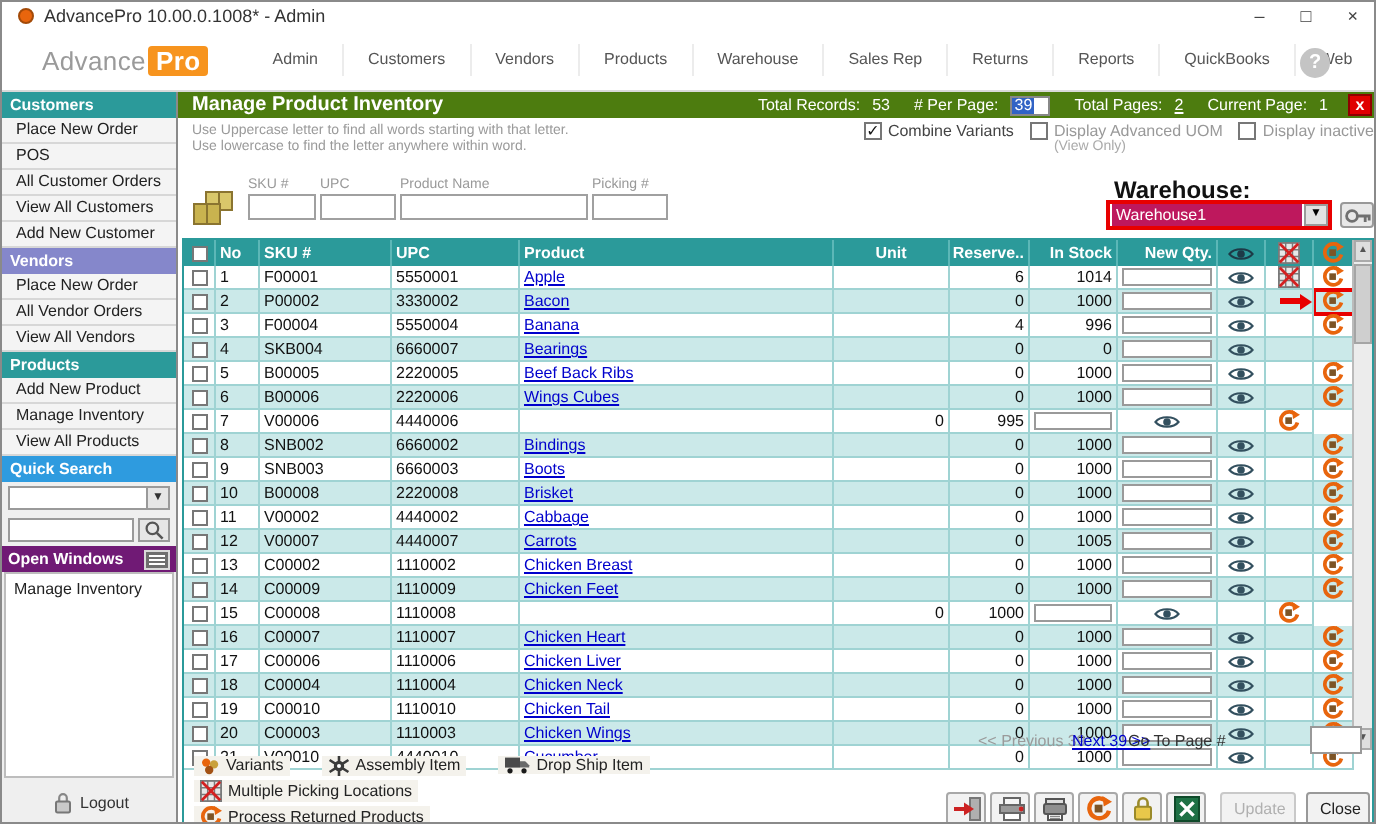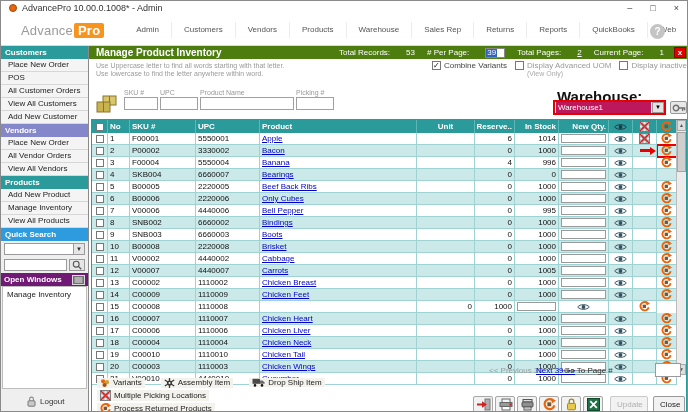--- a/index.html
+++ b/index.html
@@ -28,35 +28,35 @@
 .qs-btn{width:16px;height:12px;background:#e6e6e6;border:1px solid #9a9a9a;display:flex;align-items:center;justify-content:center;flex:none;}
 .ow-header{height:13px;background:#701a75;color:#fff;font-size:8px;font-weight:bold;line-height:13px;padding:0 3px;display:flex;align-items:center;justify-content:space-between;flex:none;}
 .ow-list{flex:1;background:#fff;border:1px solid #bdbdbd;margin:0 1px;}
 .ow-item{font-size:8px;color:#222;padding:3px 4px;cursor:default;}
 .logout{height:24px;display:flex;align-items:center;gap:4px;padding-left:26px;font-size:8px;color:#333;flex:none;}
 
 .main{position:absolute;left:88px;top:45px;width:600px;height:367px;background:#fff;}
 .page-header{position:absolute;left:0;top:0;width:600px;height:13px;background:#4d7c0f;display:flex;align-items:center;color:#fff;font-size:8px;justify-content:flex-end;}
 .ph-title{font-weight:bold;font-size:10px;padding-left:7px;white-space:nowrap;}
 .ph-stats{margin-left:auto;display:flex;align-items:center;gap:4px;padding-right:3px;white-space:nowrap;}
-.ph-stats .grp{display:flex;gap:16px;margin-left:8px;align-items:center;}
+.ph-stats .grp{display:flex;gap:6px;margin-left:8px;align-items:center;}
 .pp-input{width:20px;height:10px;background:#fff;border:1px solid #888;display:flex;align-items:center;}
 .pp-input span{background:#3163C5;color:#fff;font-size:8px;line-height:8px;padding:0 1px;}
 .u{text-decoration:underline;}
 .red-x{width:12px;height:11px;background:#E00000;border:1px solid #8f0000;color:#fff;font-size:8px;font-weight:bold;text-align:center;line-height:9px;margin-left:6px;cursor:pointer;}
 .hints{position:absolute;left:7px;top:16px;font-size:7px;color:#9a9a9a;line-height:8px;}
 .options{position:absolute;right:2px;top:15px;display:flex;gap:8px;font-size:8px;color:#999;align-items:flex-start;}
 .opt{display:flex;gap:3px;align-items:flex-start;}
 .opt .dark{color:#444;}
 .cb{display:inline-block;width:9px;height:9px;background:#fff;border:1px solid #777;font-size:8px;line-height:8px;text-align:center;color:#111;flex:none;}
 .note{font-size:7px;color:#aaa;}
 .pkg{position:absolute;left:6px;top:49px;}
 .sfield{position:absolute;font-size:7px;color:#999;}
 .sfield input{display:block;border:1px solid #a0a0a0;height:13px;width:100%;font-size:8px;padding:0 2px;margin-top:1px;background:#fff;}
-.wh-label{position:absolute;left:468px;top:42px;font-size:15px;font-weight:bold;color:#111;}
+.wh-label{position:absolute;left:468px;top:42px;font-size:12px;font-weight:bold;color:#111;}
 .wh-select{position:absolute;left:464px;top:54px;width:113px;height:15px;border:2px solid #E80000;background:#fff;display:flex;align-items:center;cursor:pointer;}
 .wh-value{flex:1;background:#be185d;color:#fff;font-size:8px;height:11px;line-height:11px;margin:0 1px;padding:0 2px;overflow:hidden;}
 .wh-arrow{width:12px;height:11px;background:#e2e2e2;border:1px solid #9a9a9a;font-size:6px;line-height:9px;text-align:center;margin-right:0;flex:none;}
 .key-btn{position:absolute;left:581px;top:55px;width:17px;height:13px;background:#e8e8e8;border:1px solid #999;border-radius:2px;display:flex;align-items:center;justify-content:center;cursor:pointer;}
 
 .table{position:absolute;left:2px;top:73px;width:596px;height:309px;overflow:hidden;border:1px solid #2B9A9A;background:#fff;}
 .grid{position:absolute;left:0;top:0;width:585px;}
 .thead,.trow{display:grid;grid-template-columns:16px 22px 66px 64px 157px 58px 40px 44px 50px 24px 24px 20px;}
 .thead{height:13px;background:#2B9A9A;color:#fff;font-size:8px;font-weight:bold;}
 .th{padding:0 2px;border-right:1px solid #5cb7b7;display:flex;align-items:center;overflow:hidden;white-space:nowrap;}
@@ -451,21 +451,21 @@
               </div>
             </div>
             <div class="trow alt">
               <div class="td ctr">
                 <span class="cbx"></span>
               </div>
               <div class="td">6</div>
               <div class="td">B00006</div>
               <div class="td">2220006</div>
               <div class="td">
-                <a class="plink">Only Cubes</a>
+                <a class="plink">Wings Cubes</a>
               </div>
               <div class="td"></div>
               <div class="td num">0</div>
               <div class="td num">1000</div>
               <div class="td">
                 <input class="qty-input" style="">
               </div>
               <div class="td ctr">
                 <svg width="13" height="8" viewBox="0 0 13 8">
                   <path d="M.7 4C3.2.9 9.8.9 12.3 4 9.8 7.1 3.2 7.1.7 4Z" fill="none" stroke="#33505f" stroke-width="1"></path>
@@ -481,23 +481,20 @@
                 </svg>
               </div>
             </div>
             <div class="trow">
               <div class="td ctr">
                 <span class="cbx"></span>
               </div>
               <div class="td">7</div>
               <div class="td">V00006</div>
               <div class="td">4440006</div>
-              <div class="td">
-                <a class="plink">Bell Pepper</a>
-              </div>
               <div class="td"></div>
               <div class="td num">0</div>
               <div class="td num">995</div>
               <div class="td">
                 <input class="qty-input" style="">
               </div>
               <div class="td ctr">
                 <svg width="13" height="8" viewBox="0 0 13 8">
                   <path d="M.7 4C3.2.9 9.8.9 12.3 4 9.8 7.1 3.2 7.1.7 4Z" fill="none" stroke="#33505f" stroke-width="1"></path>
                   <circle cx="6.5" cy="4" r="1.9" fill="#33505f"></circle>

